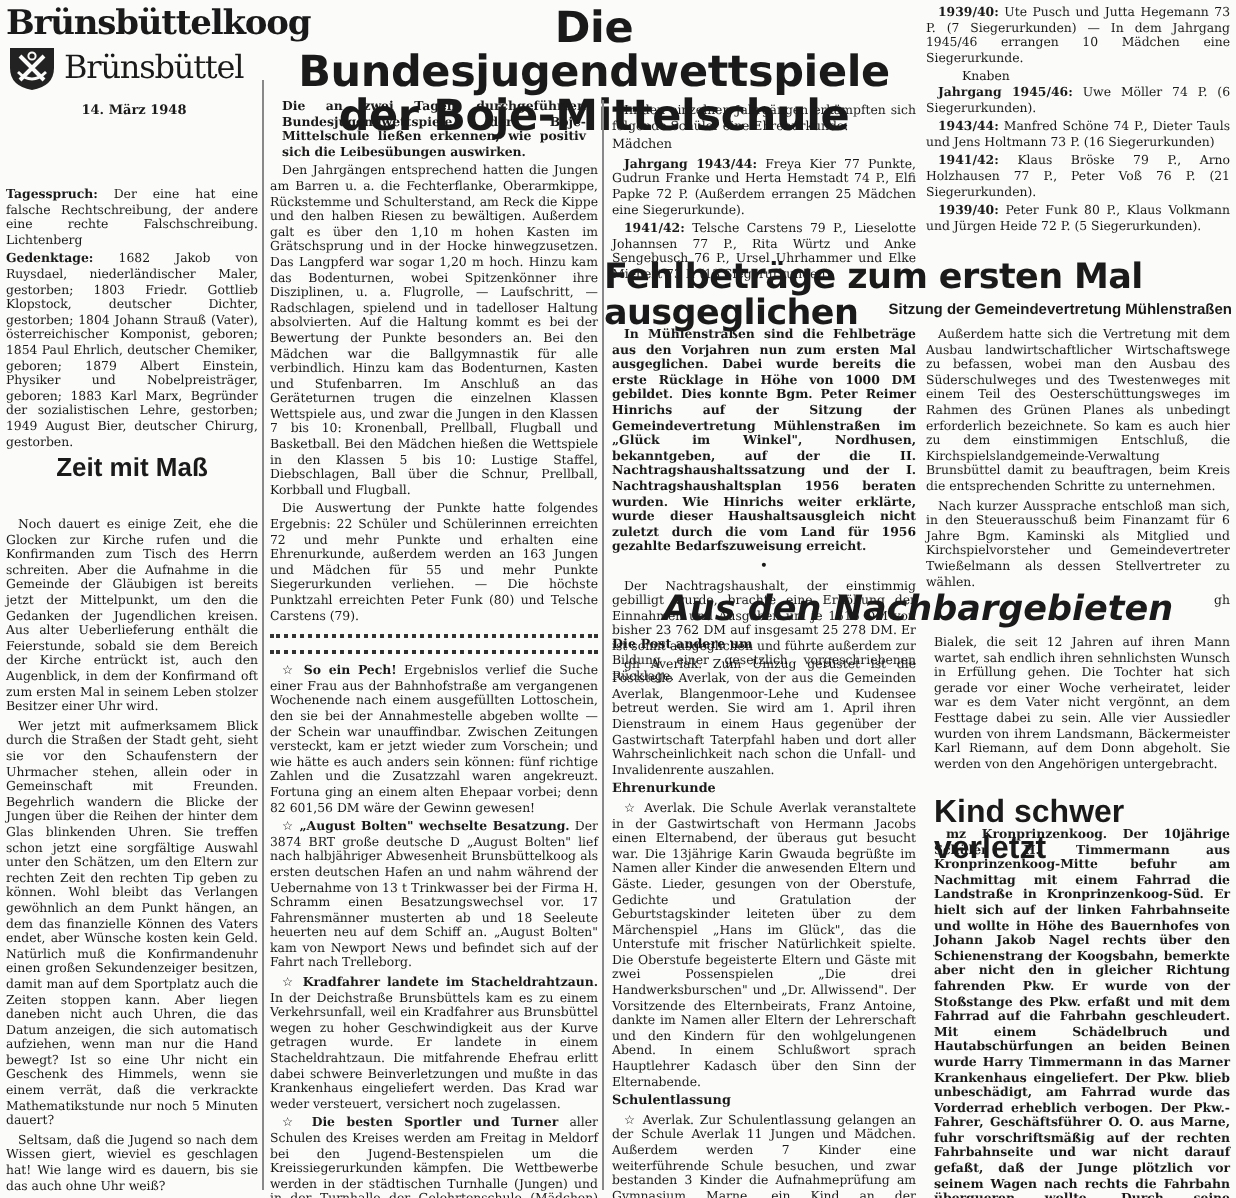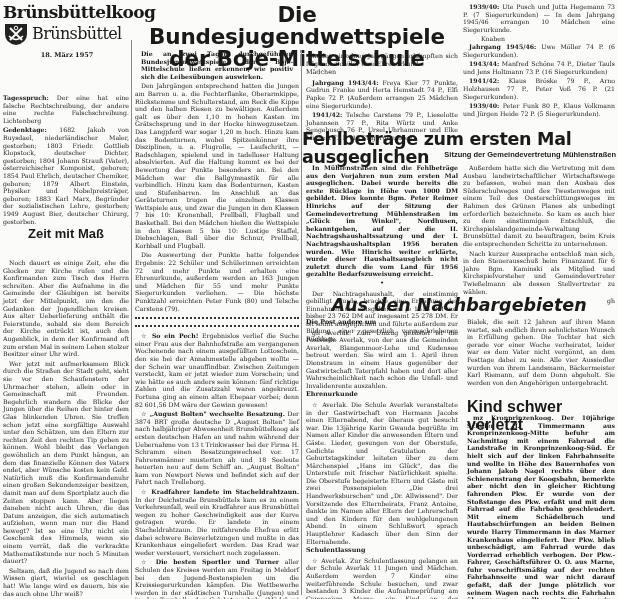--- a/index.html
+++ b/index.html
@@ -38,21 +38,21 @@
   <div class="mh1">Brünsbüttelkoog</div>
   <div class="mh2row">
     <svg class="crest" viewBox="0 0 26 24">
       <path d="M2 2 H24 V12 Q24 21 13 23 Q2 21 2 12 Z" fill="#222"></path>
       <path d="M7 6 L19 18 M19 6 L7 18" stroke="#fbfbf9" stroke-width="2"></path>
       <circle cx="13" cy="6" r="1.8" fill="none" stroke="#fbfbf9" stroke-width="1"></circle>
       <path d="M6 14 Q13 21 20 14" stroke="#fbfbf9" stroke-width="1.4" fill="none"></path>
     </svg>
     <div class="mh2">Brünsbüttel</div>
   </div>
-  <div class="date">18. März 1957</div>
+  <div class="date">14. März 1948</div>
 </div>
 
 <div class="col" style="left:3px;top:94px;width:126px;">
   <p style="text-indent:0"><b>Tagesspruch:</b> <span>Der eine hat eine falsche Rechtschreibung, der andere eine rechte Falschschreibung. Lichtenberg</span></p>
   <p style="text-indent:0"><b>Gedenktage:</b> <span>1682 Jakob von Ruysdael, niederländischer Maler, gestorben; 1803 Friedr. Gottlieb Klopstock, deutscher Dichter, gestorben; 1804 Johann Strauß (Vater), österreichischer Komponist, geboren; 1854 Paul Ehrlich, deutscher Chemiker, geboren; 1879 Albert Einstein, Physiker und Nobelpreisträger, geboren; 1883 Karl Marx, Begründer der sozialistischen Lehre, gestorben; 1949 August Bier, deutscher Chirurg, gestorben.</span></p>
   <h2 class="sec">Zeit mit Maß</h2>
   <p>Noch dauert es einige Zeit, ehe die Glocken zur Kirche rufen und die Konfirmanden zum Tisch des Herrn schreiten. Aber die Aufnahme in die Gemeinde der Gläubigen ist bereits jetzt der Mittelpunkt, um den die Gedanken der Jugendlichen kreisen. Aus alter Ueberlieferung enthält die Feierstunde, sobald sie dem Bereich der Kirche entrückt ist, auch den Augenblick, in dem der Konfirmand oft zum ersten Mal in seinem Leben stolzer Besitzer einer Uhr wird.</p>
   <p>Wer jetzt mit aufmerksamem Blick durch die Straßen der Stadt geht, sieht sie vor den Schaufenstern der Uhrmacher stehen, allein oder in Gemeinschaft mit Freunden. Begehrlich wandern die Blicke der Jungen über die Reihen der hinter dem Glas blinkenden Uhren. Sie treffen schon jetzt eine sorgfältige Auswahl unter den Schätzen, um den Eltern zur rechten Zeit den rechten Tip geben zu können. Wohl bleibt das Verlangen gewöhnlich an dem Punkt hängen, an dem das finanzielle Können des Vaters endet, aber Wünsche kosten kein Geld. Natürlich muß die Konfirmandenuhr einen großen Sekundenzeiger besitzen, damit man auf dem Sportplatz auch die Zeiten stoppen kann. Aber liegen daneben nicht auch Uhren, die das Datum anzeigen, die sich automatisch aufziehen, wenn man nur die Hand bewegt? Ist so eine Uhr nicht ein Geschenk des Himmels, wenn sie einem verrät, daß die verkrackte Mathematikstunde nur noch 5 Minuten dauert?</p>
   <p>Seltsam, daß die Jugend so nach dem Wissen giert, wieviel es geschlagen hat! Wie lange wird es dauern, bis sie das auch ohne Uhr weiß?</p>
   <div style="text-align:right">np</div>

